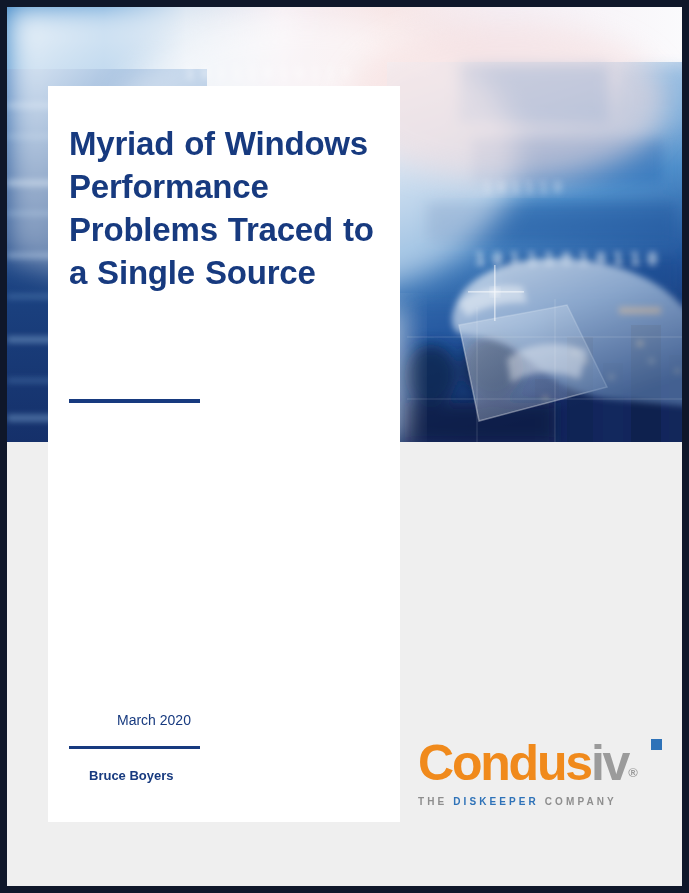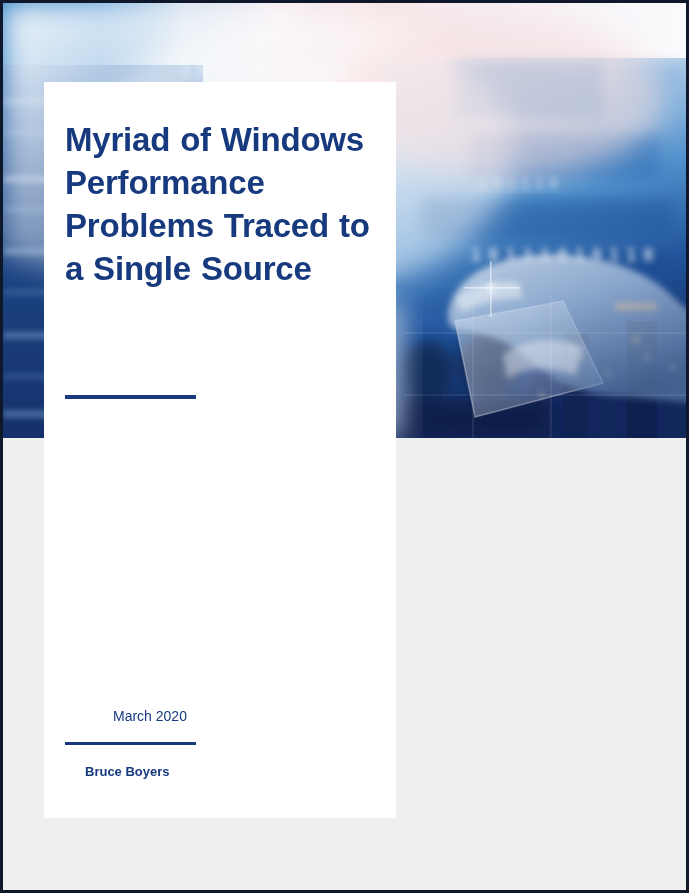--- a/index.html
+++ b/index.html
@@ -12,21 +12,21 @@
     font-family: "Liberation Sans", "DejaVu Sans", sans-serif;
   }
 
   .page {
     position: relative;
     width: 689px;
     height: 893px;
     overflow: hidden;
     background: #efefef;
     box-sizing: border-box;
-    border: 3px solid #0f172a;
+    border: 7px solid #0f172a;
   }
 
   
   .hero {
     position: absolute;
     left: 0;
     top: 0;
     width: 689px;
     height: 435px;
     overflow: hidden;
@@ -306,14 +306,25 @@
     <div class="title-rule"></div>
 
     <div class="meta-block">
       <div class="meta-date">March 2020</div>
       <div class="meta-rule"></div>
       <div class="meta-author">Bruce Boyers</div>
     </div>
 
   </div>
 
+  <div class="logo">
+    <div class="logo-wordmark">
+      <span class="logo-condus">Condus</span><span class="logo-iv">iv</span><span class="logo-reg">®</span>
+      <span class="logo-square"></span>
+    </div>
+    <div class="logo-tagline">
+      <span class="tag-the">THE</span>
+      <span class="tag-diskeeper">DISKEEPER</span>
+      <span class="tag-company">COMPANY</span>
+    </div>
+  </div>
 
 </div>
 
 </body></html>

